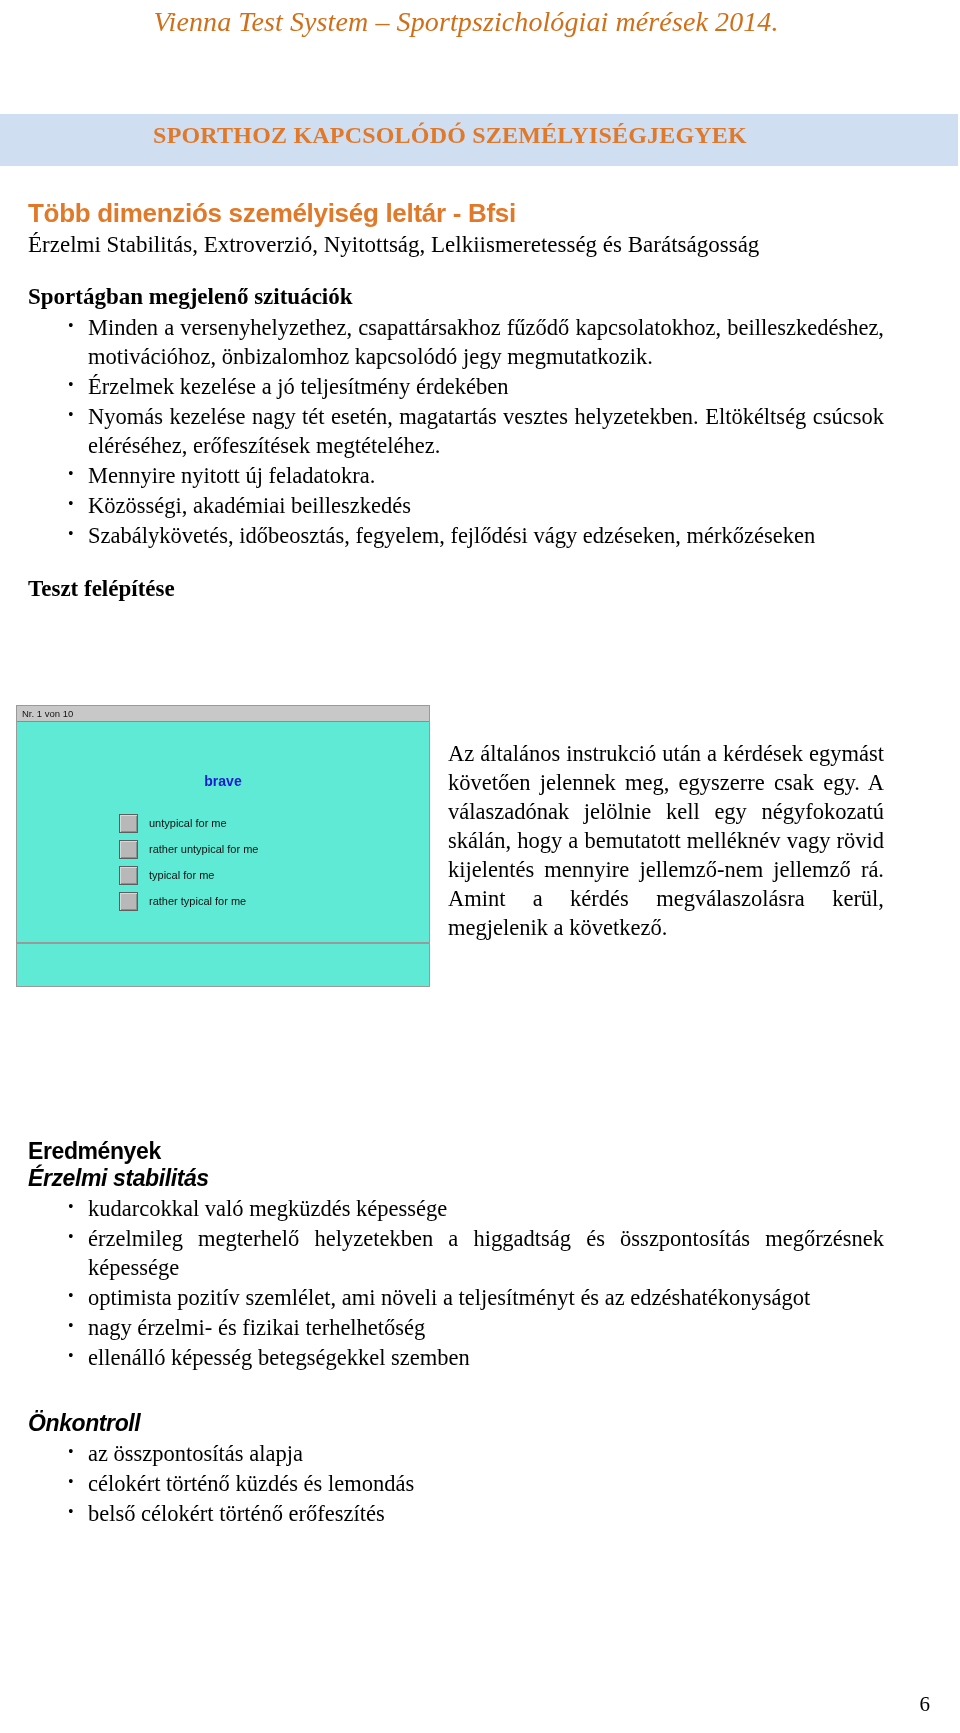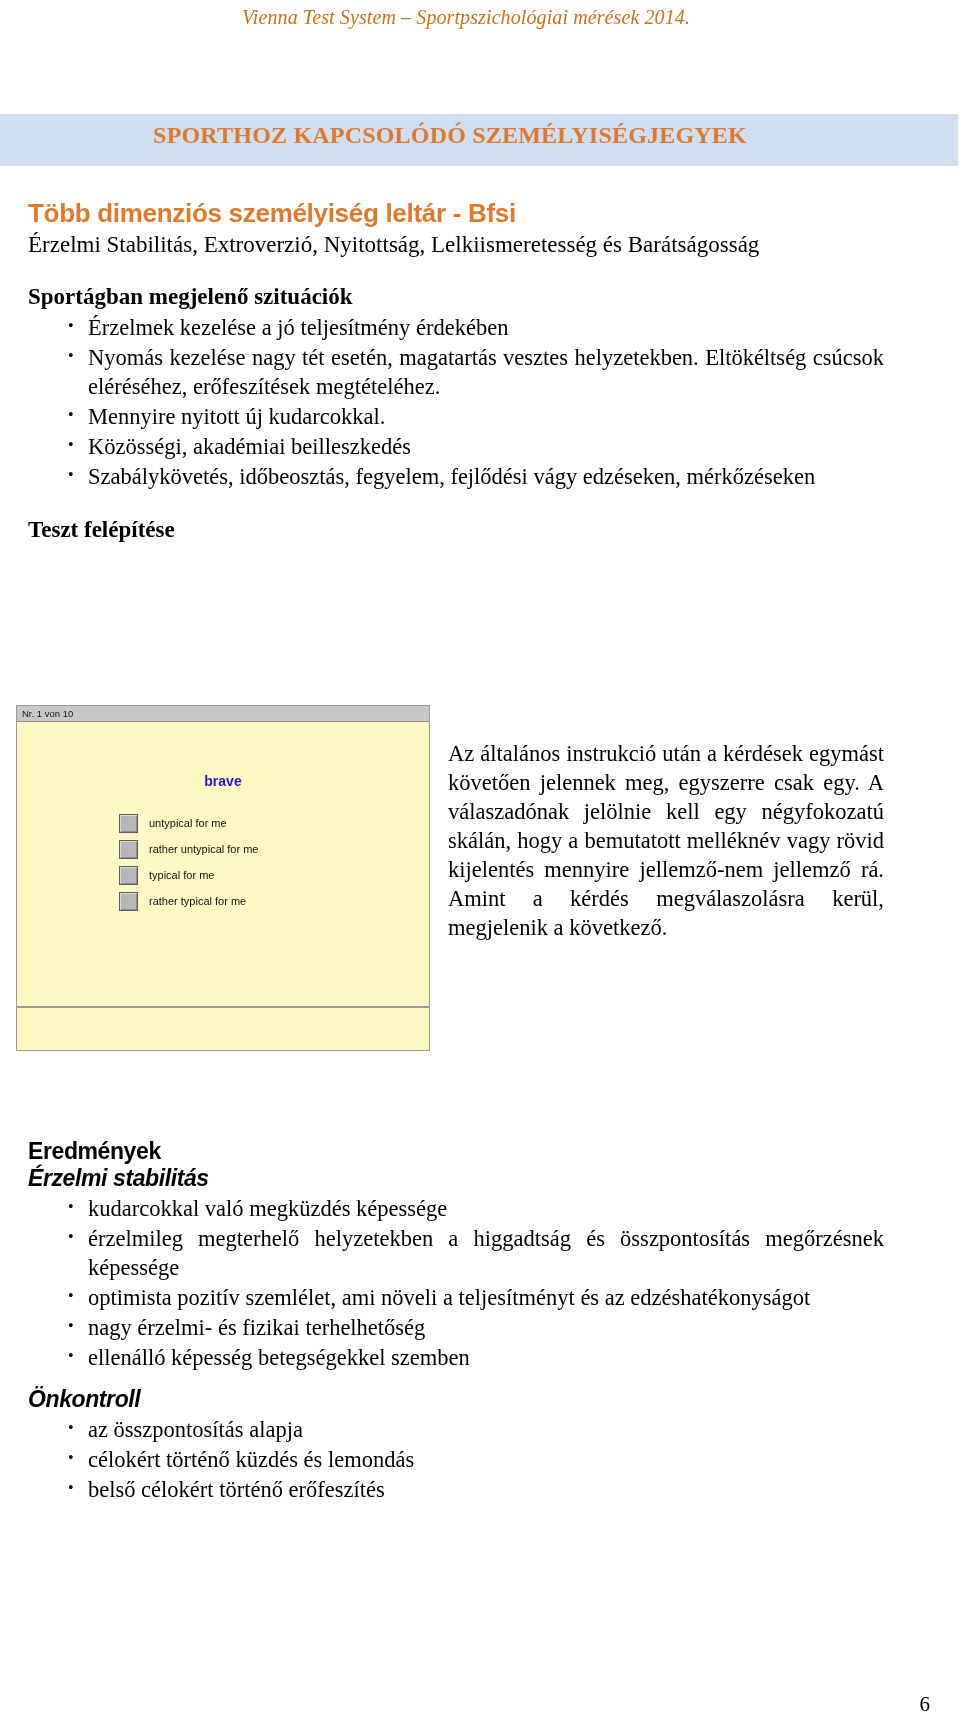--- a/index.html
+++ b/index.html
@@ -20,21 +20,21 @@
   
   .doc-header {
     position: absolute;
     top: 6px;
     left: 0;
     width: 960px;
     text-align: center;
     padding-right: 28px;
     box-sizing: border-box;
     font-family: "Liberation Serif", "DejaVu Serif", serif;
-    font-size: 20px;
+    font-size: 28px;
     font-style: italic;
     color: #d06f1a;
     letter-spacing: 0.1px;
     white-space: nowrap;
   }
 
   
   .banner {
     position: absolute;
     top: 114px;
@@ -113,23 +113,23 @@
 
   
   .shot-wrap {
     position: absolute;
     top: 705px;
     left: 16px;
     width: 416px;
   }
   .shot {
     width: 414px;
-    height: 346px;
+    height: 282px;
     border: 1px solid #9a9a9a;
-    background: #fef9c3;
+    background: #5eead4;
     box-sizing: border-box;
     position: relative;
     overflow: hidden;
   }
   .shot-titlebar {
     height: 16px;
     background: #c8c8c8;
     border-bottom: 1px solid #8d8d8d;
     font-family: "Liberation Sans", "DejaVu Sans", sans-serif;
     font-size: 9.5px;
@@ -205,21 +205,21 @@
     letter-spacing: -0.4px;
   }
   .res-sub {
     font-family: "Liberation Sans", "DejaVu Sans", sans-serif;
     font-weight: bold;
     font-style: italic;
     font-size: 23px;
     margin: 0 0 2px 0;
     letter-spacing: -0.4px;
   }
-  .res-sub.gap { margin-top: 14px; }
+  .res-sub.gap { margin-top: 38px; }
 
   
   .pageno {
     position: absolute;
     right: 30px;
     bottom: 16px;
     font-size: 21px;
   }
 </style>
 </head>
@@ -232,23 +232,24 @@
 
 <div class="content">
 
   <div class="h-orange">Több dimenziós személyiség leltár - Bfsi</div>
 
   <div class="subtitle">Érzelmi Stabilitás, Extroverzió, Nyitottság, Lelkiismeretesség és Barátságosság</div>
 
   <div class="h-section">Sportágban megjelenő szituációk</div>
 
   <ul class="bl">
+    <li>Minden a versenyhelyzethez, csapattársakhoz fűződő kapcsolatokhoz, beilleszkedéshez, motivációhoz, önbizalomhoz kapcsolódó jegy megmutatkozik.</li>
     <li>Érzelmek kezelése a jó teljesítmény érdekében</li>
     <li>Nyomás kezelése nagy tét esetén, magatartás vesztes helyzetekben. Eltökéltség csúcsok eléréséhez, erőfeszítések megtételéhez.</li>
-    <li>Mennyire nyitott új kudarcokkal.</li>
+    <li>Mennyire nyitott új feladatokra.</li>
     <li>Közösségi, akadémiai beilleszkedés</li>
     <li>Szabálykövetés, időbeosztás, fegyelem, fejlődési vágy edzéseken, mérkőzéseken</li>
   </ul>
 
   <div class="h-section h-section-gap">Teszt felépítése</div>
 </div>
 
 <div class="shot-wrap">
   <div class="shot">
     <div class="shot-titlebar">Nr. 1 von 10</div>

